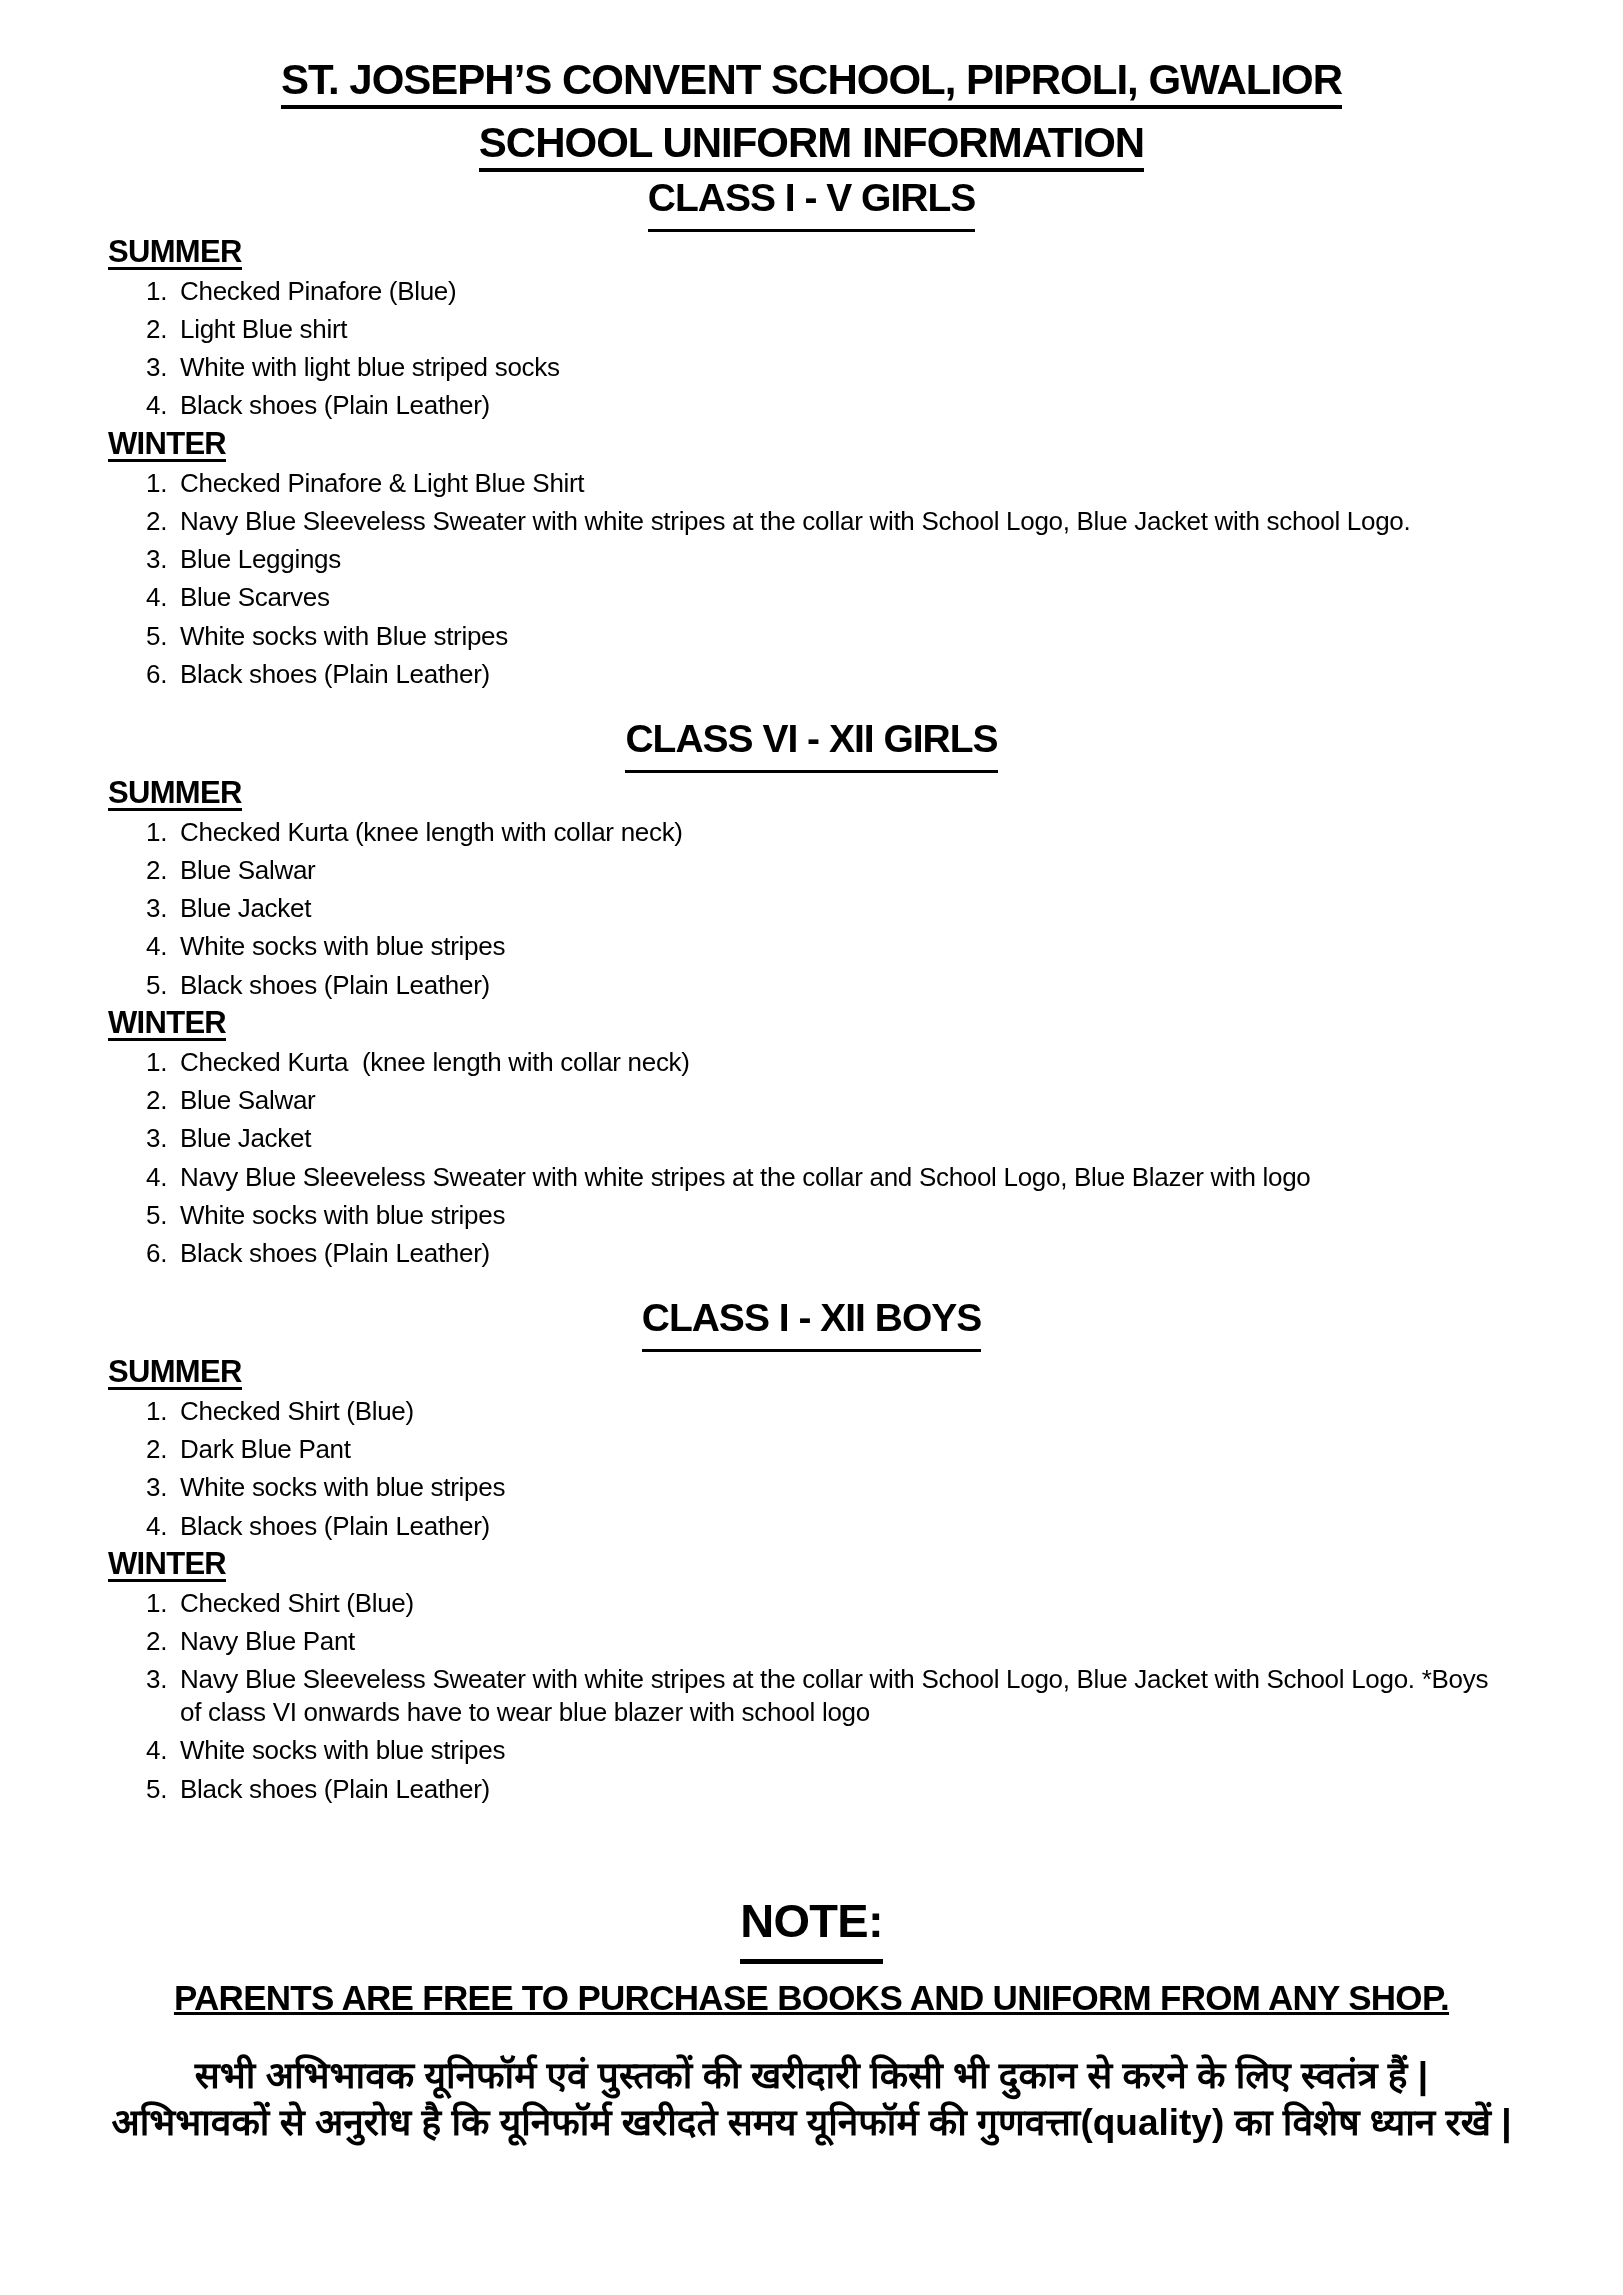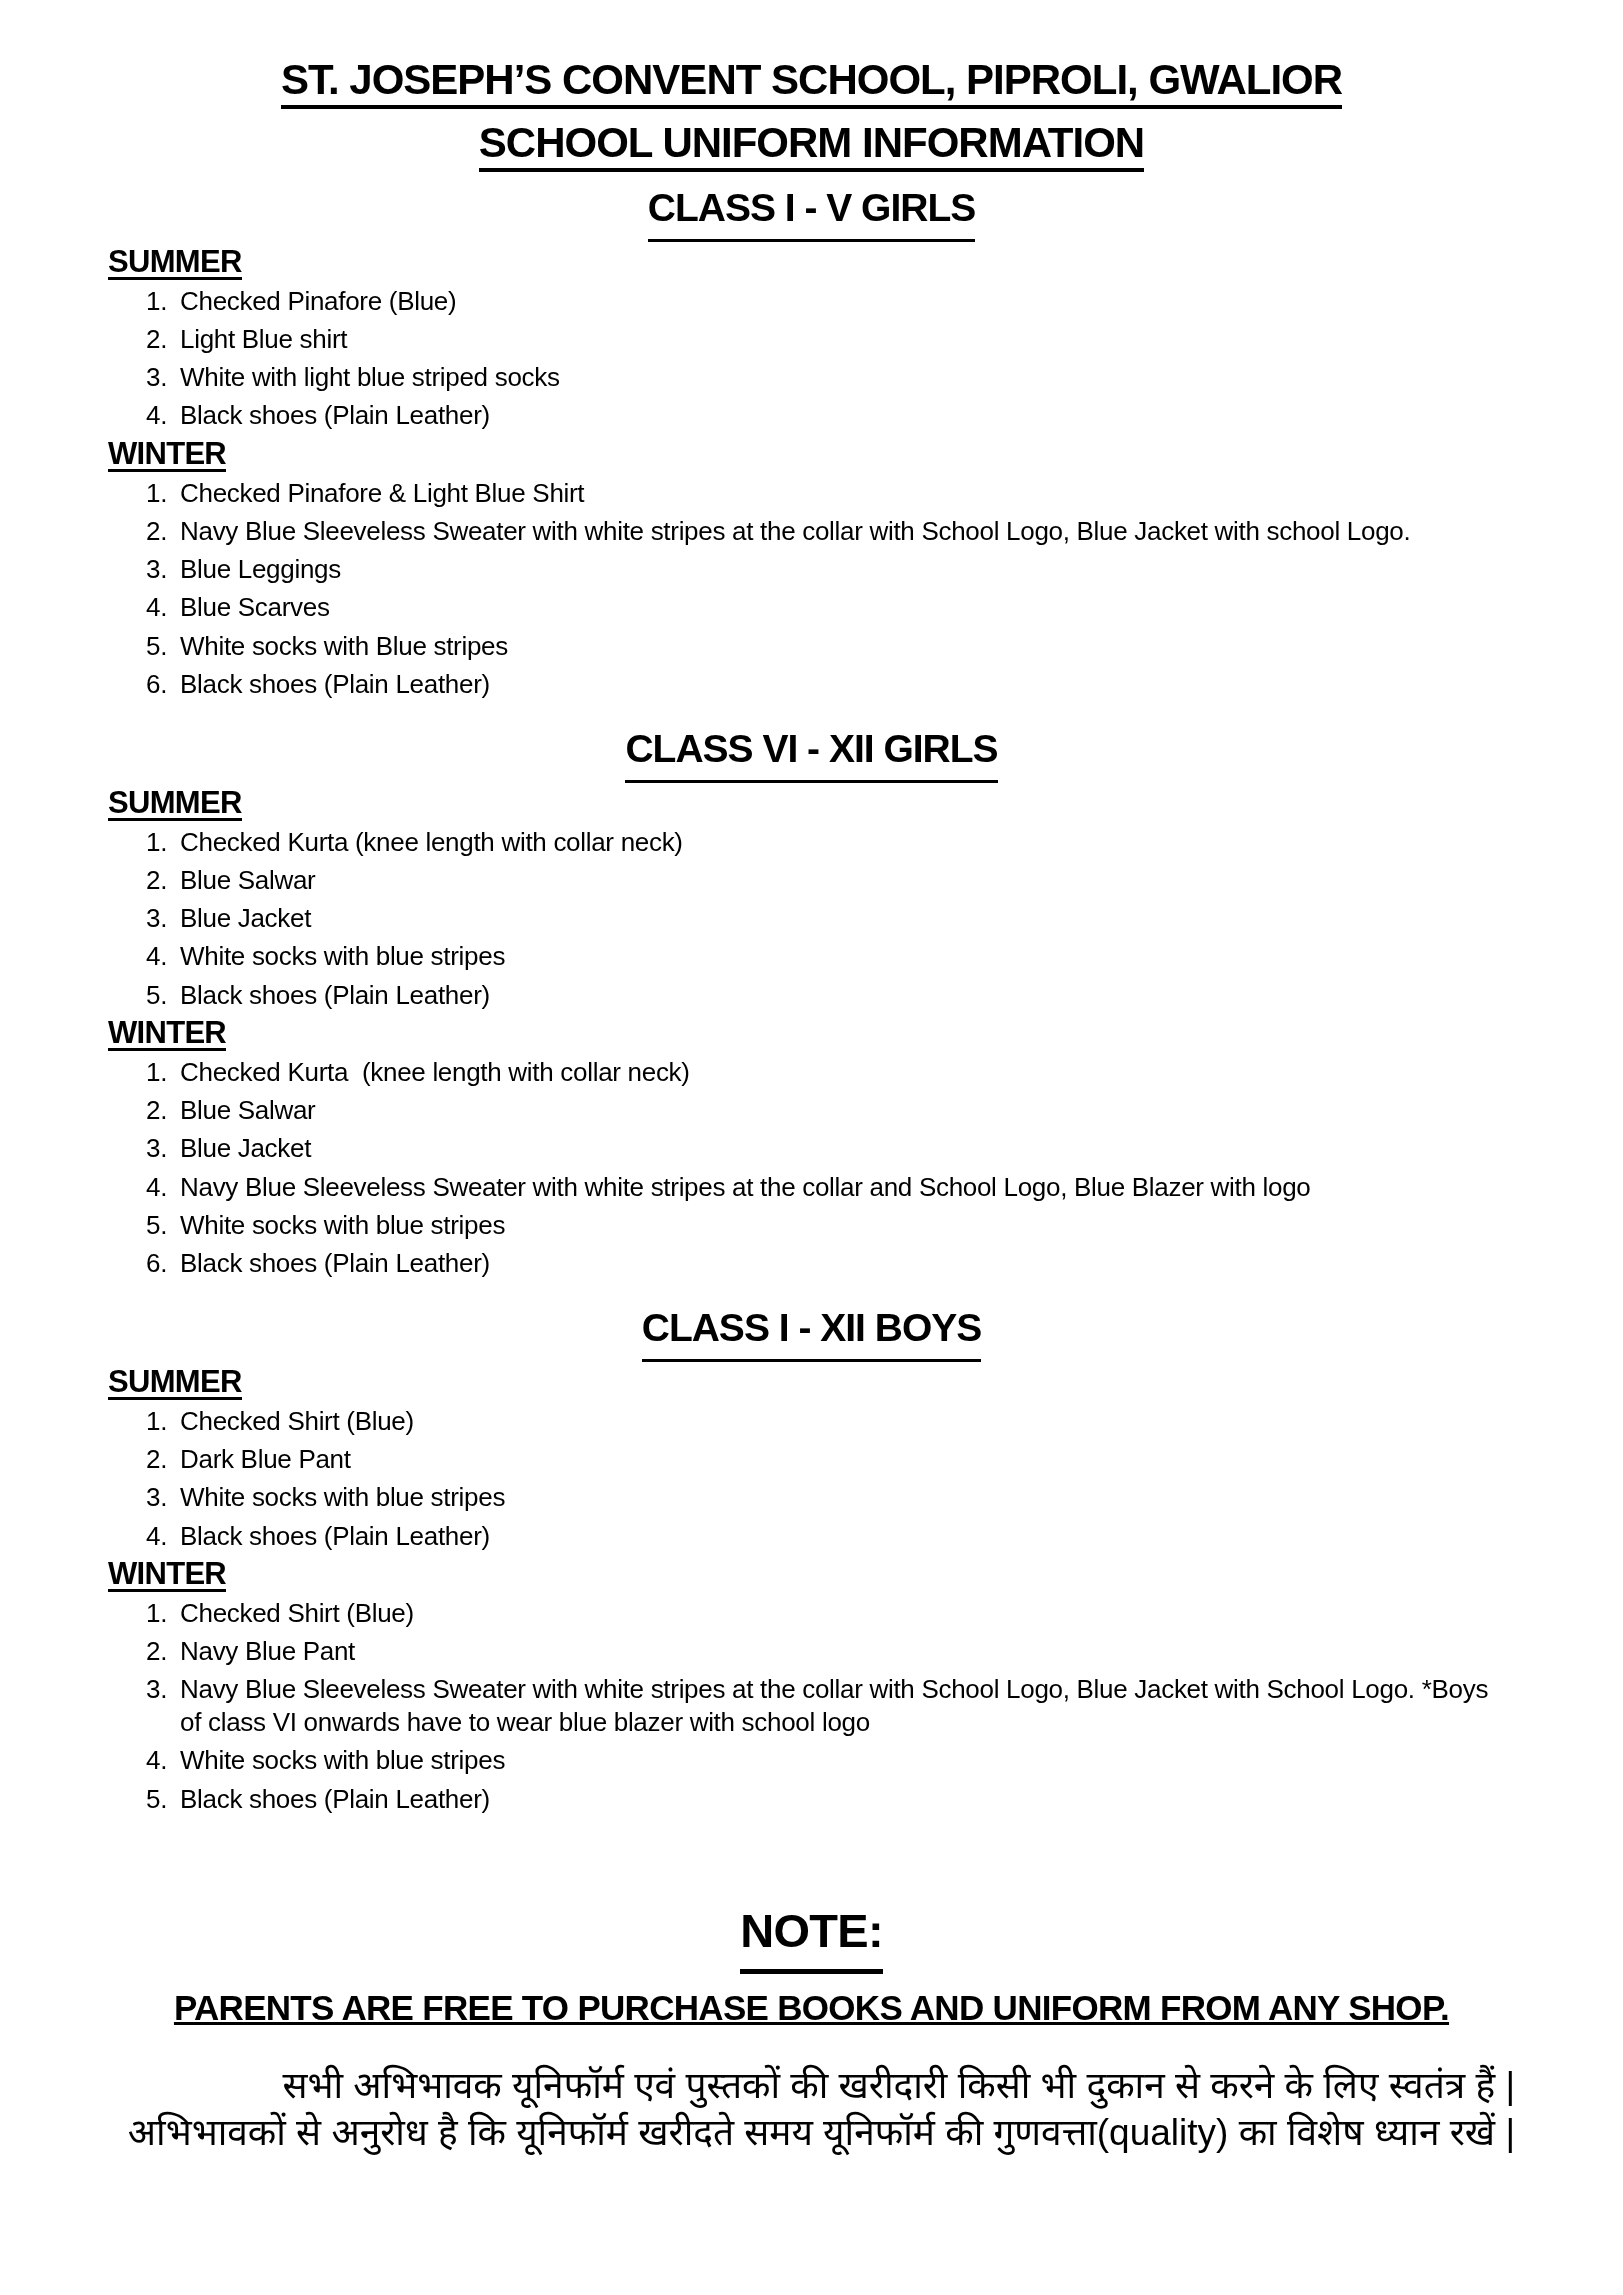--- a/index.html
+++ b/index.html
@@ -33,21 +33,21 @@
     font-size: 42px;
     letter-spacing: -1px;
     line-height: 1.0;
     margin-bottom: 13px;
   }
   .title-line2 {
     text-align: center;
     font-size: 42px;
     letter-spacing: -1px;
     line-height: 1.0;
-    margin-bottom: 16px;
+    margin-bottom: 6px;
   }
   .class-heading {
     text-align: center;
     font-size: 39px;
     letter-spacing: -1px;
     line-height: 1.0;
     margin-top: 28px;
     margin-bottom: 3.9px;
   }
   .class-heading.first { margin-top: 5.2px; }
@@ -95,24 +95,24 @@
   .note-heading .u { border-bottom-width: 5.2px; padding-bottom: 15px; margin-top: 32px; }
   .parents-line {
     text-align: center;
     font-size: 35px;
     letter-spacing: -0.7px;
     line-height: 1.15;
     margin-top: 14.4px;
     text-decoration: underline;
   }
   .hindi {
-    text-align: right;
+    text-align: center;
     font-size: 37px;
     line-height: 47px;
-    font-weight: normal;
+    font-weight: bold;
   }
   .hindi.first { margin-top: 34px; }
 </style>
 </head>
 <body>
 
 <div class="page">
 
   <h1 class="title-line1"><span class="u">ST. JOSEPH’S CONVENT SCHOOL, PIPROLI, GWALIOR</span></h1>
   <h2 class="title-line2"><span class="u">SCHOOL UNIFORM INFORMATION</span></h2>

